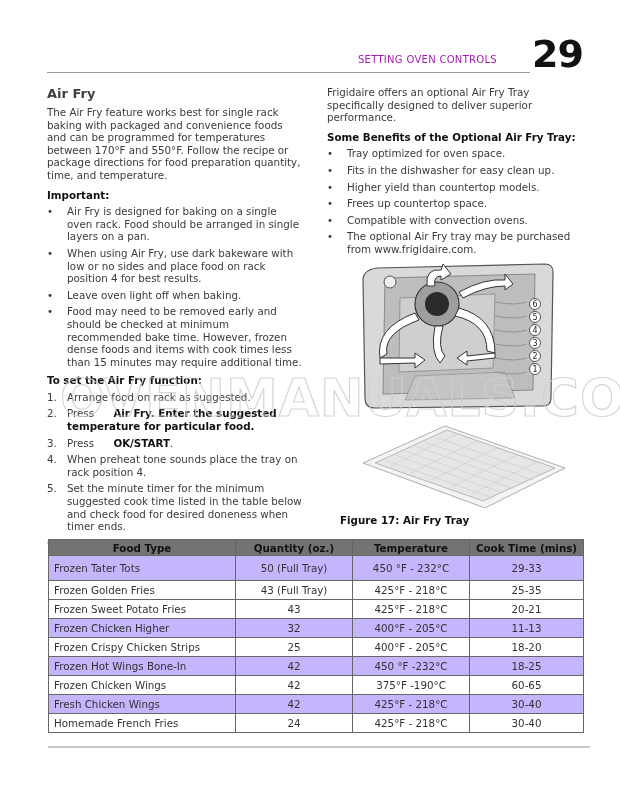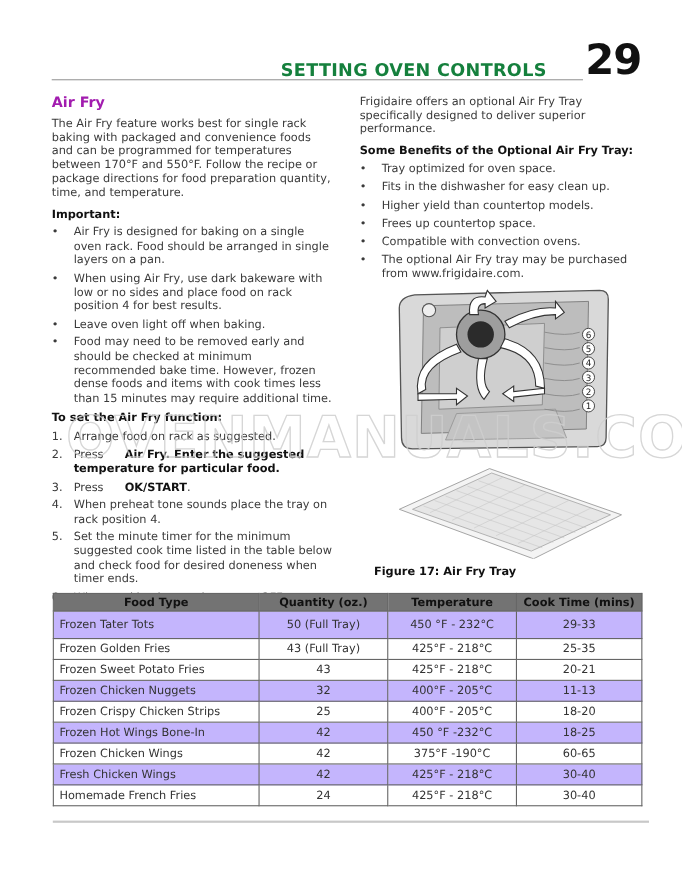--- a/index.html
+++ b/index.html
@@ -5,41 +5,41 @@
     html, body { margin: 0; padding: 0; background: #ffffff; }
     body {
       width: 620px; height: 802px; position: relative; overflow: hidden;
       font-family: "DejaVu Sans", sans-serif; color: #333;
     }
     .page-header {
       position: absolute; left: 47px; top: 34px; width: 540px; height: 44px;
     }
     .section-title {
       position: absolute; right: 90px; top: 20px;
-      font-family: "DejaVu Sans", sans-serif; font-weight: bold;
-      font-size: 16px; letter-spacing: 0.3px; color: #15803d;
+      font-family: "DejaVu Sans", sans-serif; font-weight: normal;
+      font-size: 10px; letter-spacing: 0.3px; color: #a21caf;
     }
     .page-number {
       position: absolute; right: 4px; top: -2px;
       font-family: "DejaVu Sans", sans-serif; font-weight: bold;
       font-size: 38px; color: #111; letter-spacing: -1px;
     }
     .header-rule {
       position: absolute; left: 0; top: 38px; width: 483px; height: 1px; background: #999;
     }
     .col-left {
       position: absolute; left: 47px; top: 86px; width: 256px;
       font-size: 10.3px; line-height: 12.6px; color: #3a3a3a;
     }
     .col-right {
       position: absolute; left: 327px; top: 86px; width: 260px;
       font-size: 10.3px; line-height: 12.6px; color: #3a3a3a;
     }
     h2.section-heading {
-      margin: 0 0 4px 0; font-size: 13px; font-weight: bold; color: #a21caf; line-height: 16px;
+      margin: 0 0 4px 0; font-size: 13px; font-weight: bold; color: #404040; line-height: 16px;
     }
     p { margin: 0 0 7px 0; }
     .subhead { font-weight: bold; color: #111; margin: 6px 0 4px 0; font-size: 10.3px; }
     ul.bullets, ol.steps { list-style: none; margin: 0; padding: 0; }
     ul.bullets li, ol.steps li { position: relative; padding-left: 20px; margin-bottom: 4px; }
     ul.bullets li .marker, ol.steps li .marker { position: absolute; left: 0; top: 0; }
     b { color: #111; margin-left: 16px; }
     .figure {
       position: absolute; left: 355px; top: 258px; width: 230px; height: 250px;
     }
@@ -204,21 +204,21 @@
         <td class="c">425°F - 218°C</td>
         <td class="c">25-35</td>
     </tr>
     <tr>
       <td>Frozen Sweet Potato Fries</td>
         <td class="c">43</td>
         <td class="c">425°F - 218°C</td>
         <td class="c">20-21</td>
     </tr>
     <tr class="shaded">
-      <td>Frozen Chicken Nuggets</td>
+      <td>Frozen Chicken Higher</td>
         <td class="c">32</td>
         <td class="c">400°F - 205°C</td>
         <td class="c">11-13</td>
     </tr>
     <tr>
       <td>Frozen Crispy Chicken Strips</td>
         <td class="c">25</td>
         <td class="c">400°F - 205°C</td>
         <td class="c">18-20</td>
     </tr>

